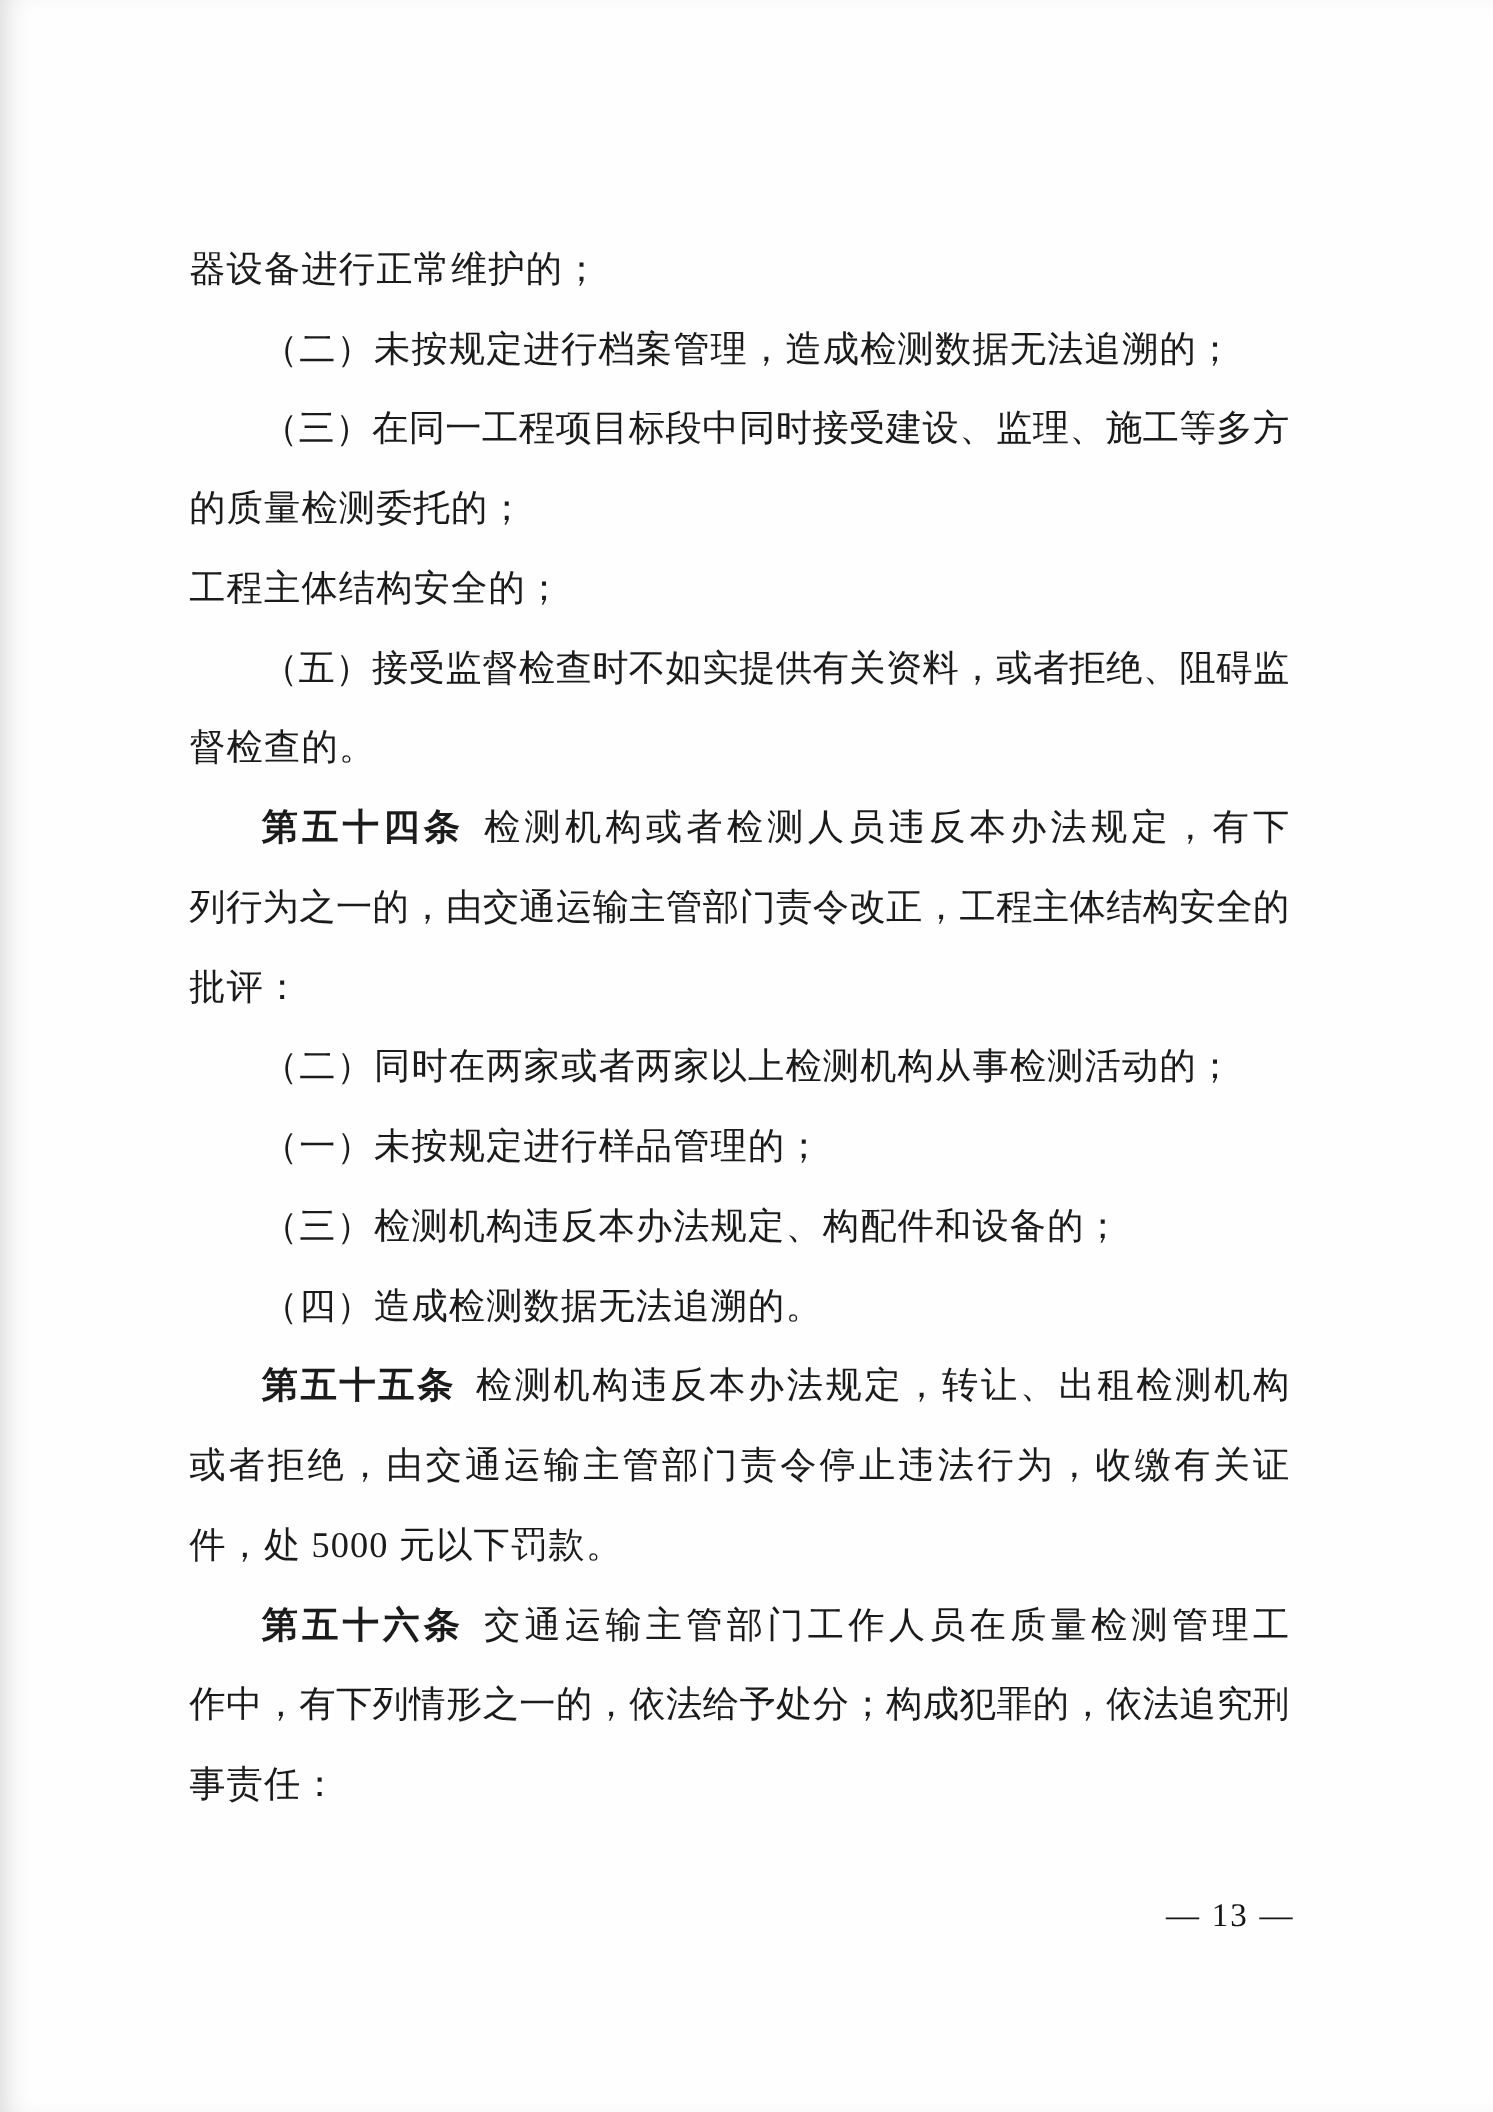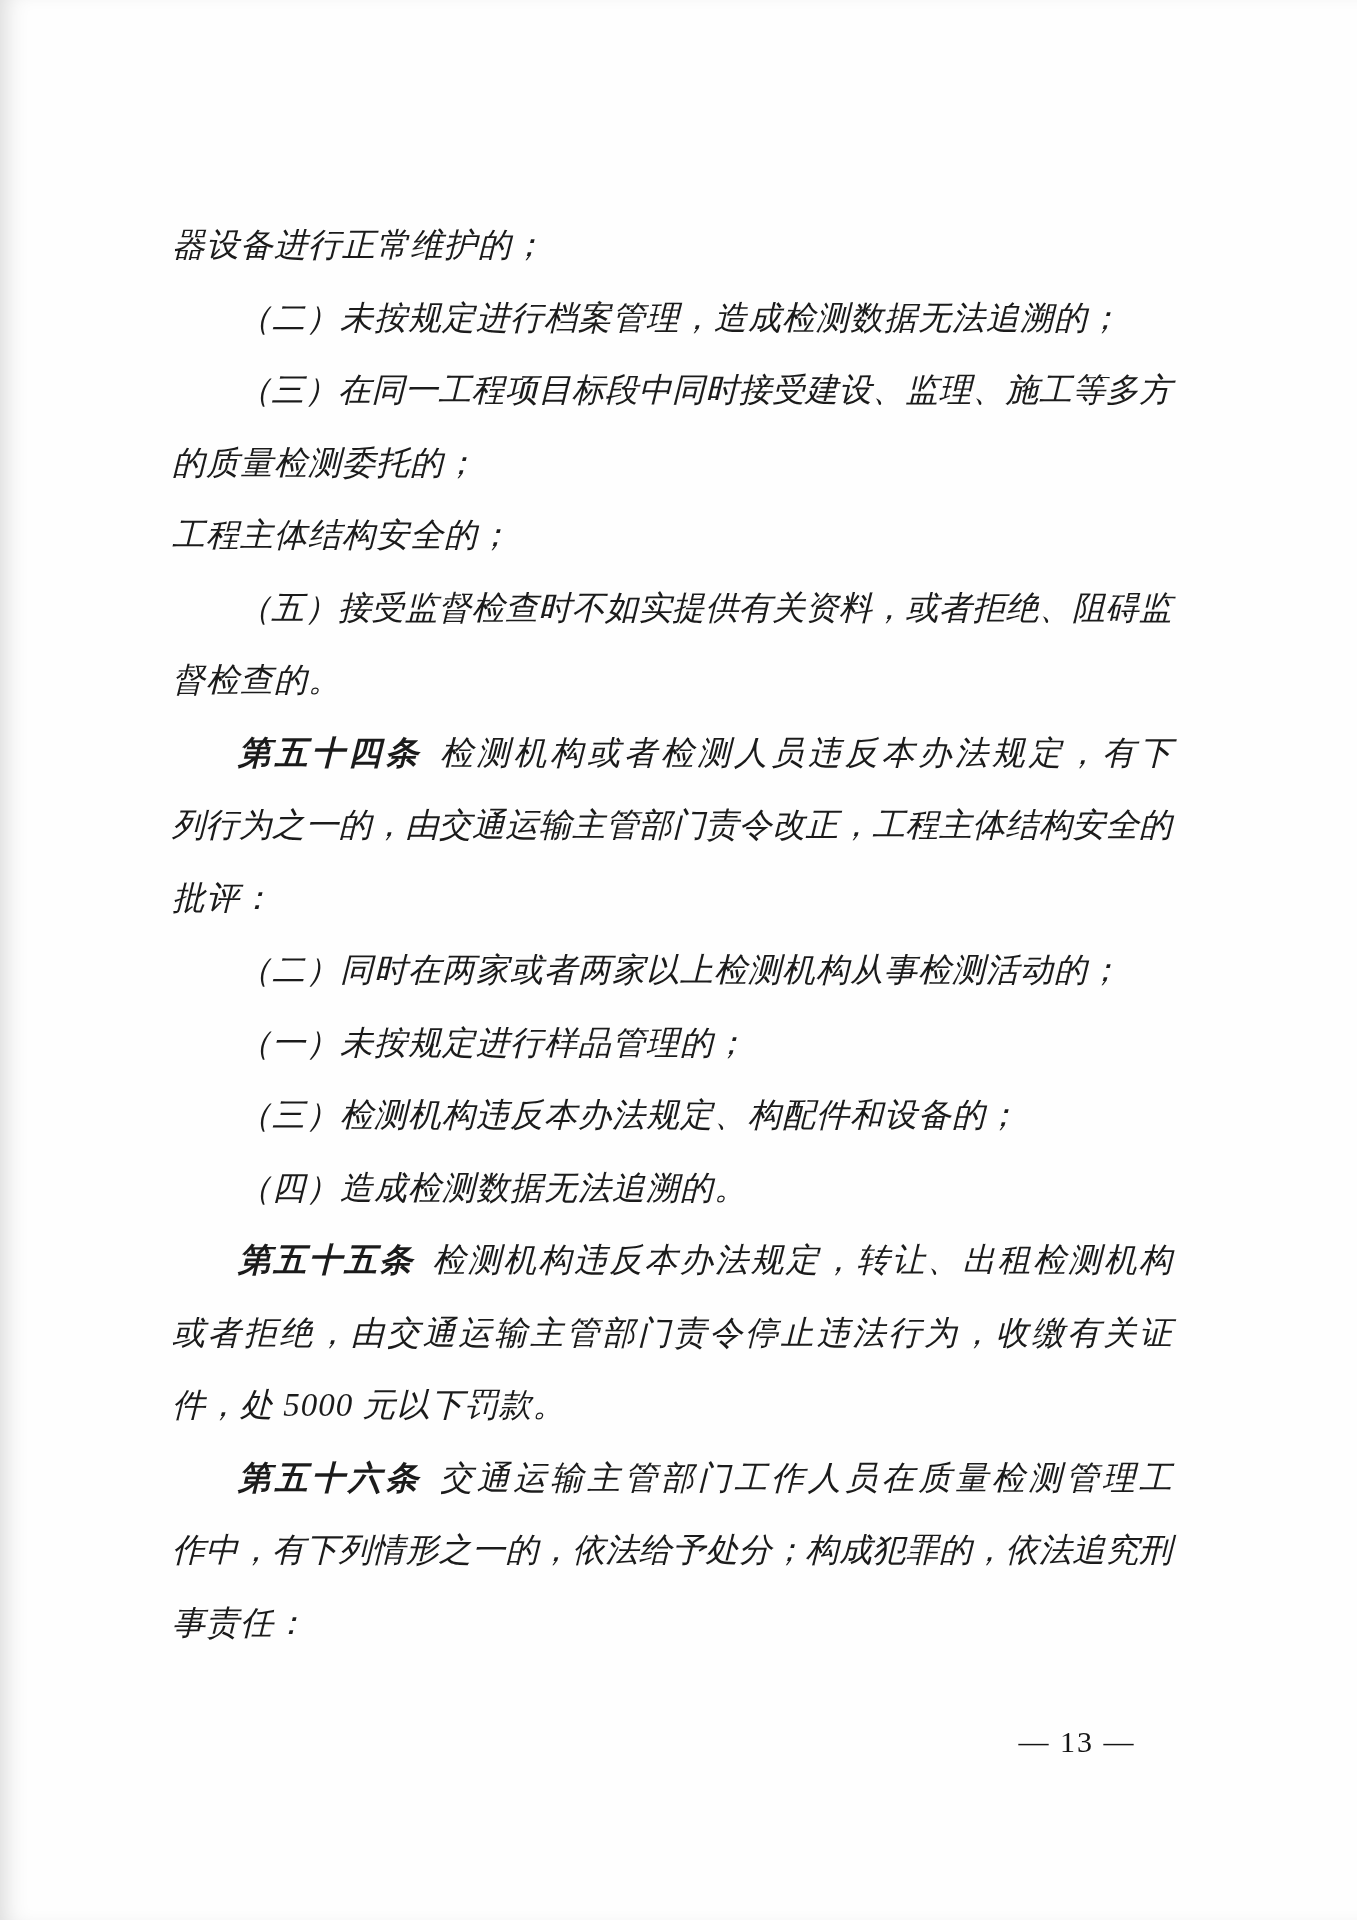--- a/index.html
+++ b/index.html
@@ -24,21 +24,20 @@
     top: 209px;
     width: 1000px;
     color: #1b1b1b;
     font-size: 33px;
   }
   .line {
     height: 72.5px;
     line-height: 72.5px;
     letter-spacing: 1px;
     white-space: nowrap;
-    font-style: italic;
   }
   .indent {
     padding-left: 66px;
   }
   .justify {
     letter-spacing: 0;
     white-space: normal;
     text-align: justify;
     text-align-last: justify;
   }
@@ -46,21 +45,21 @@
     font-weight: 700;
     margin-right: 18px;
   }
   .page-number {
     position: absolute;
     top: 1722px;
     left: 977px;
     width: 200px;
     height: 40px;
     line-height: 40px;
-    text-align: center;
+    text-align: right;
     font-size: 30px;
     letter-spacing: 2px;
     color: #151515;
   }
 </style>
 </head>
 <body>
 
 <div class="page">
   <div class="text-block">

